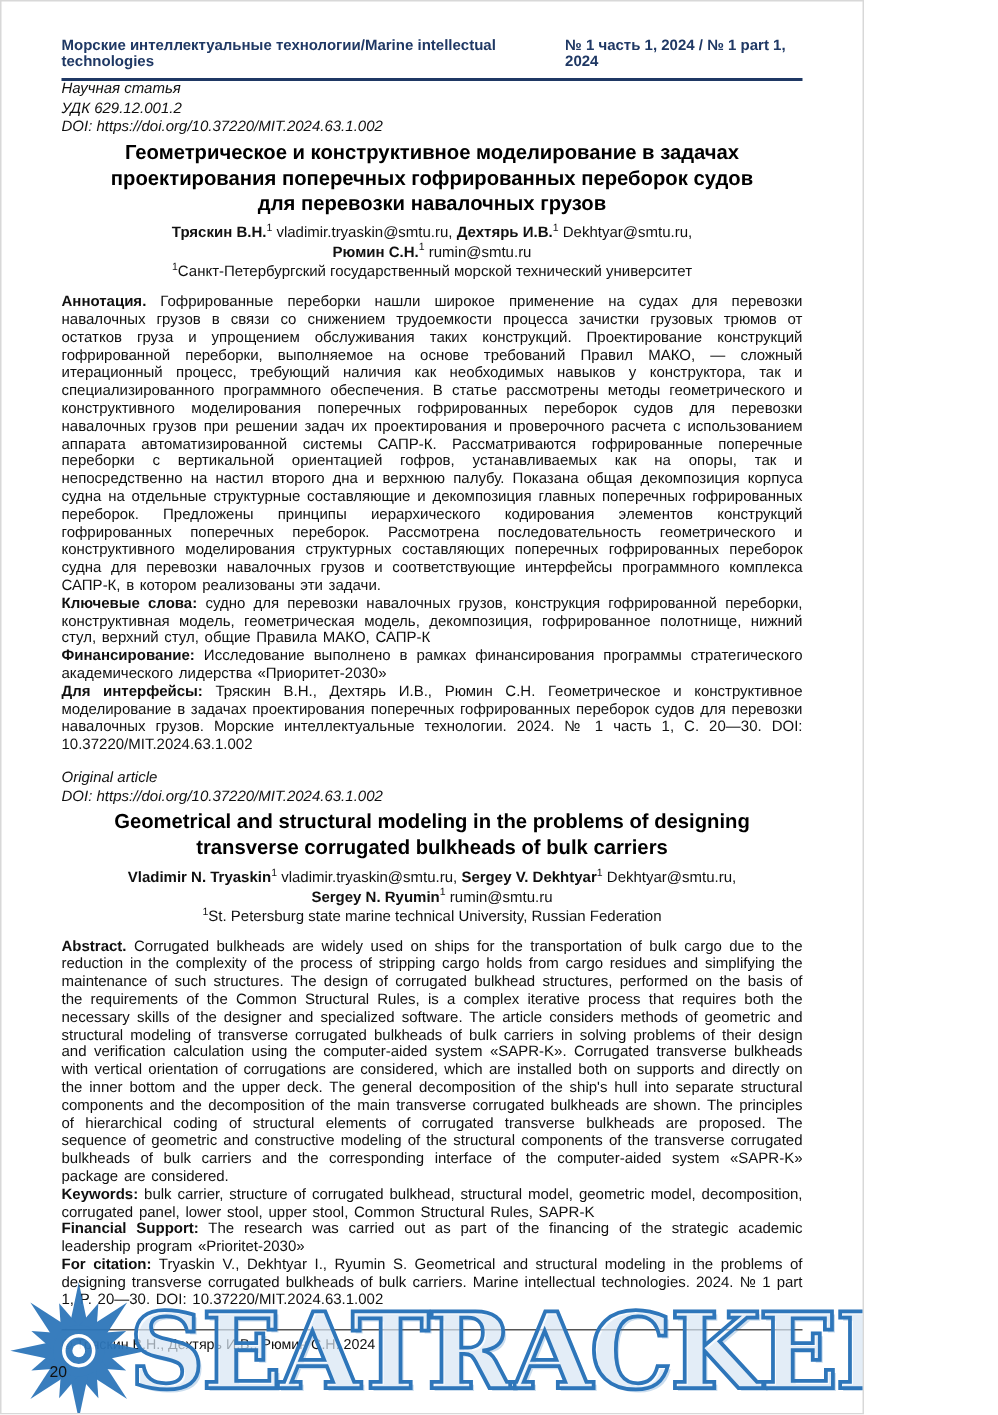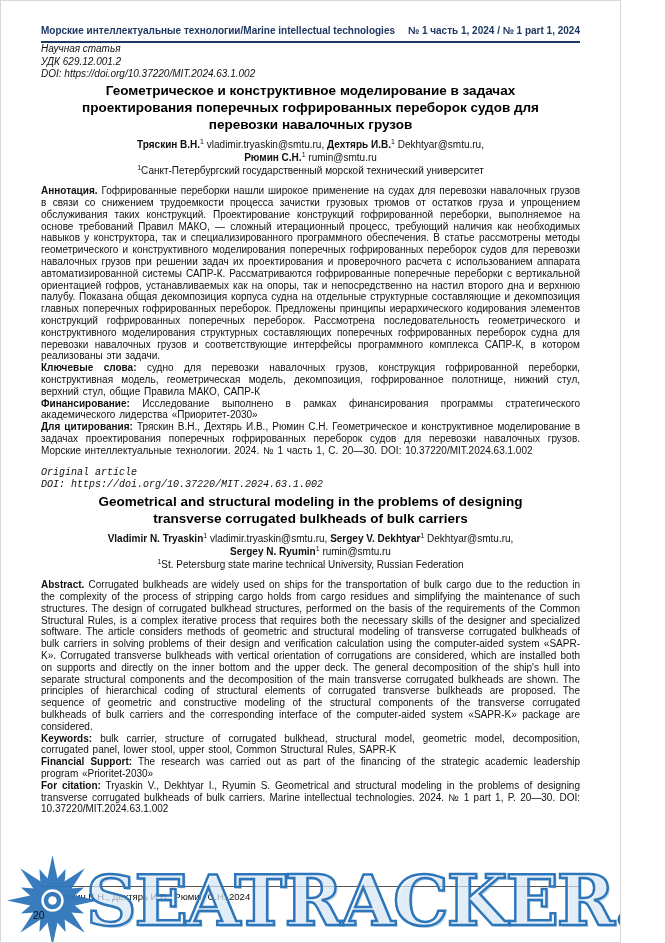--- a/index.html
+++ b/index.html
@@ -1,28 +1,28 @@
 <!DOCTYPE html>
 <html><head>
 <meta charset="utf-8">
 <style>
   html,body{margin:0;padding:0;background:#fff;}
   .page{
-    position:relative;width:621px;height:943px;background:#fff;overflow:hidden;
+    position:relative;width:576px;height:943px;background:#fff;overflow:hidden;
     font-family:"Liberation Sans",sans-serif;color:#101010;box-sizing:border-box;
     border:1px solid #d8d8d8;
   }
   .content{padding:24px 40px 0 40px;position:relative;z-index:1;}
   .journal-header{
     display:flex;justify-content:space-between;align-items:baseline;
     color:#1f3864;font-weight:bold;font-size:10px;gap:10px;
   }
   .header-rule{height:2px;background:#1f3864;margin-top:5px;}
   .meta{font-style:italic;font-size:10px;line-height:1.25;}
-  .meta-en{margin-top:10px;font-style:italic;font-size:10px;line-height:1.25;font-family:Liberation Mono, monospace;}
+  .meta-en{margin-top:10px;font-style:italic;font-size:10px;line-height:1.25;}
   .title{
     text-align:center;font-weight:bold;font-size:13.5px;line-height:1.28;
     margin:1px 26px 5px 26px;color:#000;
   }
   .authors{text-align:center;font-size:10px;line-height:1.3;margin-bottom:8px;}
   .b{font-weight:bold;}
   sup{font-size:7px;line-height:0;}
   .para{
     font-size:10px;line-height:1.18;text-align:justify;margin:0;
     word-spacing:1px;
@@ -76,21 +76,21 @@
         <span>rumin@smtu.ru</span>
       </div>
       <div>
         <sup>1</sup><span>Санкт-Петербургский государственный морской технический университет</span>
       </div>
     </div>
 
     <p class="para"><span class="b">Аннотация.</span> <span>Гофрированные переборки нашли широкое применение на судах для перевозки навалочных грузов в связи со снижением трудоемкости процесса зачистки грузовых трюмов от остатков груза и упрощением обслуживания таких конструкций. Проектирование конструкций гофрированной переборки, выполняемое на основе требований Правил МАКО, — сложный итерационный процесс, требующий наличия как необходимых навыков у конструктора, так и специализированного программного обеспечения. В статье рассмотрены методы геометрического и конструктивного моделирования поперечных гофрированных переборок судов для перевозки навалочных грузов при решении задач их проектирования и проверочного расчета с использованием аппарата автоматизированной системы САПР-К. Рассматриваются гофрированные поперечные переборки с вертикальной ориентацией гофров, устанавливаемых как на опоры, так и непосредственно на настил второго дна и верхнюю палубу. Показана общая декомпозиция корпуса судна на отдельные структурные составляющие и декомпозиция главных поперечных гофрированных переборок. Предложены принципы иерархического кодирования элементов конструкций гофрированных поперечных переборок. Рассмотрена последовательность геометрического и конструктивного моделирования структурных составляющих поперечных гофрированных переборок судна для перевозки навалочных грузов и соответствующие интерфейсы программного комплекса САПР-К, в котором реализованы эти задачи.</span></p>
     <p class="para"><span class="b">Ключевые слова:</span> <span>судно для перевозки навалочных грузов, конструкция гофрированной переборки, конструктивная модель, геометрическая модель, декомпозиция, гофрированное полотнище, нижний стул, верхний стул, общие Правила МАКО, САПР-К</span></p>
     <p class="para"><span class="b">Финансирование:</span> <span>Исследование выполнено в рамках финансирования программы стратегического академического лидерства «Приоритет-2030»</span></p>
-    <p class="para"><span class="b">Для цитирования:</span> <span>Тряскин В.Н., Дехтярь И.В., Рюмин С.Н. Геометрическое и конструктивное моделирование в задачах проектирования поперечных гофрированных переборок судов для перевозки навалочных грузов. Морские интеллектуальные технологии. 2024. № 1 часть 1, С. 20—30. DOI: 10.37220/MIT.2024.63.1.002</span></p>
+    <p class="para"><span class="b">Для интерфейсы:</span> <span>Тряскин В.Н., Дехтярь И.В., Рюмин С.Н. Геометрическое и конструктивное моделирование в задачах проектирования поперечных гофрированных переборок судов для перевозки навалочных грузов. Морские интеллектуальные технологии. 2024. № 1 часть 1, С. 20—30. DOI: 10.37220/MIT.2024.63.1.002</span></p>
 
     <div class="meta-en">
       <div>Original article</div>
       <div>DOI: https://doi.org/10.37220/MIT.2024.63.1.002</div>
     </div>
 
     <div class="title">Geometrical and structural modeling in the problems of designing transverse corrugated bulkheads of bulk carriers</div>
 
     <div class="authors">
       <div>

